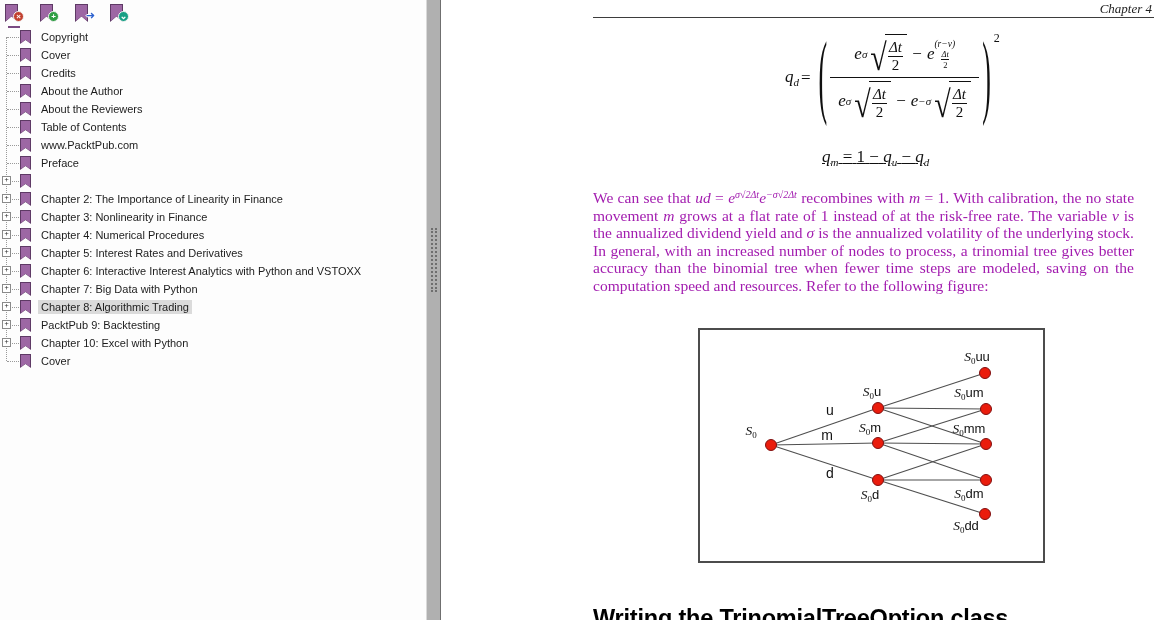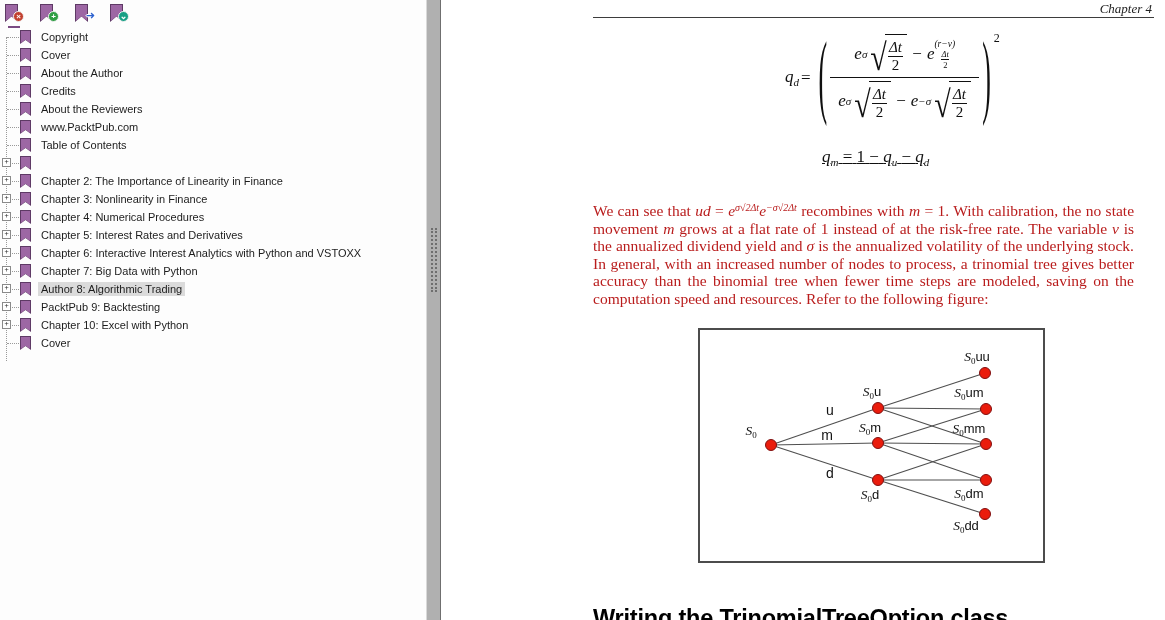--- a/index.html
+++ b/index.html
@@ -69,22 +69,22 @@
   .sfrac { display:inline-flex; flex-direction:column; align-items:center; font-size:15px; }
   .sfrac .sd { border-top:1.2px solid #111; padding:0 4px; font-style:normal; }
   .cplx { display:inline-flex; align-items:center; font-size:9.5px; vertical-align:12px;flex-direction:column; }
   .tfrac { display:inline-flex; flex-direction:column; align-items:center; font-size:8.5px; margin-left:1px; }
   .tfrac .td { border-top:1px solid #111; padding:0 2px; font-style:normal; }
   .bparen { font-style:normal; font-size:26px; line-height:1; transform:scaleY(3.55);
             font-weight:300; padding:0 1px; }
   .bpow { align-self:flex-start; font-style:normal; font-size:12px; margin:0 0 0 2px; }
   #fml-qm { position:absolute; left:381px; top:147px; font-size:17px;text-decoration:underline; }
 
-  #paragraph { position:absolute; left:152px; top:199px; width:541px;
-               font:15.5px/17.5px "Liberation Serif",serif; text-align:justify; color:#b91c1c; }
+  #paragraph { position:absolute; left:152px; top:186px; width:541px;
+               font:15.5px/17.5px "Liberation Serif",serif; text-align:justify; color:#a21caf; }
   #paragraph i { font-style:italic; }
   #paragraph sup { font-size:10px; vertical-align:5px; font-style:italic; }
 
   #figure-box { position:absolute; left:257px; top:328px; width:347px; height:235px;
                 border:2px solid #4c4c4c; background:#fff; }
 
   #heading { position:absolute; left:152px; top:589px; font:bold 23.5px "Liberation Sans",sans-serif;
              color:#000; letter-spacing:-0.2px; white-space:nowrap;margin-top:16px; }
 </style>
 </head>
@@ -122,41 +122,46 @@
           <span class="bm-label">Copyright</span>
         </div>
         <div class="bm-row">
           <span class="hdots"></span>
           <span class="bm-icon"></span>
           <span class="bm-label">Cover</span>
         </div>
         <div class="bm-row">
           <span class="hdots"></span>
           <span class="bm-icon"></span>
+          <span class="bm-label">Credits</span>
+        </div>
+        <div class="bm-row">
+          <span class="hdots"></span>
+          <span class="bm-icon"></span>
           <span class="bm-label">About the Author</span>
         </div>
         <div class="bm-row">
           <span class="hdots"></span>
           <span class="bm-icon"></span>
-          <span class="bm-label">Credits</span>
-        </div>
-        <div class="bm-row">
-          <span class="hdots"></span>
-          <span class="bm-icon"></span>
           <span class="bm-label">About the Reviewers</span>
         </div>
         <div class="bm-row">
           <span class="hdots"></span>
           <span class="bm-icon"></span>
+          <span class="bm-label">Table of Contents</span>
+        </div>
+        <div class="bm-row">
+          <span class="hdots"></span>
+          <span class="bm-icon"></span>
           <span class="bm-label">www.PacktPub.com</span>
         </div>
         <div class="bm-row">
           <span class="hdots"></span>
           <span class="bm-icon"></span>
-          <span class="bm-label">Table of Contents</span>
+          <span class="bm-label">Preface</span>
         </div>
         <div class="bm-row">
           <span class="plus">+</span>
           <span class="hdots"></span>
           <span class="bm-icon"></span>
         </div>
         <div class="bm-row">
           <span class="plus">+</span>
           <span class="hdots"></span>
           <span class="bm-icon"></span>
@@ -189,21 +194,21 @@
         <div class="bm-row">
           <span class="plus">+</span>
           <span class="hdots"></span>
           <span class="bm-icon"></span>
           <span class="bm-label">Chapter 7: Big Data with Python</span>
         </div>
         <div class="bm-row">
           <span class="plus">+</span>
           <span class="hdots"></span>
           <span class="bm-icon"></span>
-          <span class="bm-label sel">Author 8: Algorithmic Trading</span>
+          <span class="bm-label sel">Chapter 8: Algorithmic Trading</span>
         </div>
         <div class="bm-row">
           <span class="plus">+</span>
           <span class="hdots"></span>
           <span class="bm-icon"></span>
           <span class="bm-label">PacktPub 9: Backtesting</span>
         </div>
         <div class="bm-row">
           <span class="plus">+</span>
           <span class="hdots"></span>

